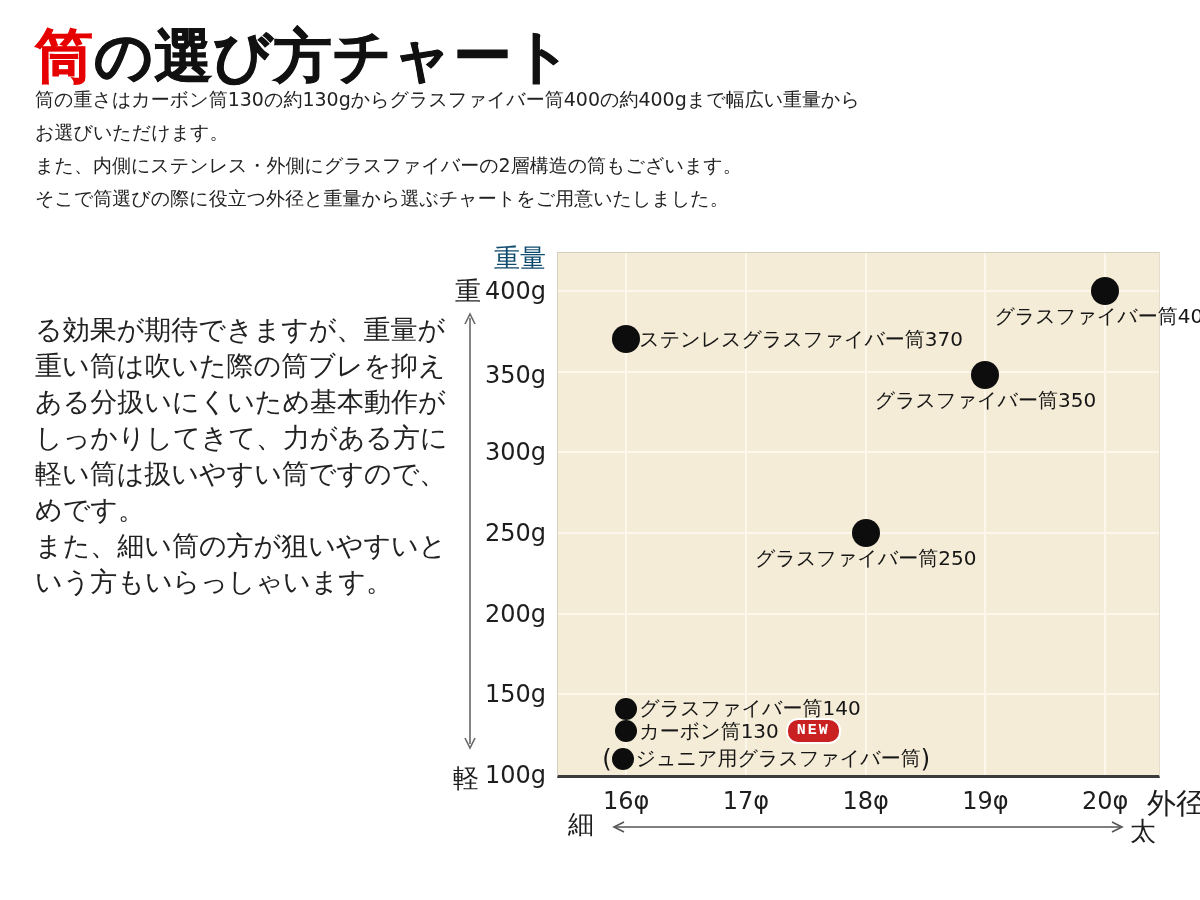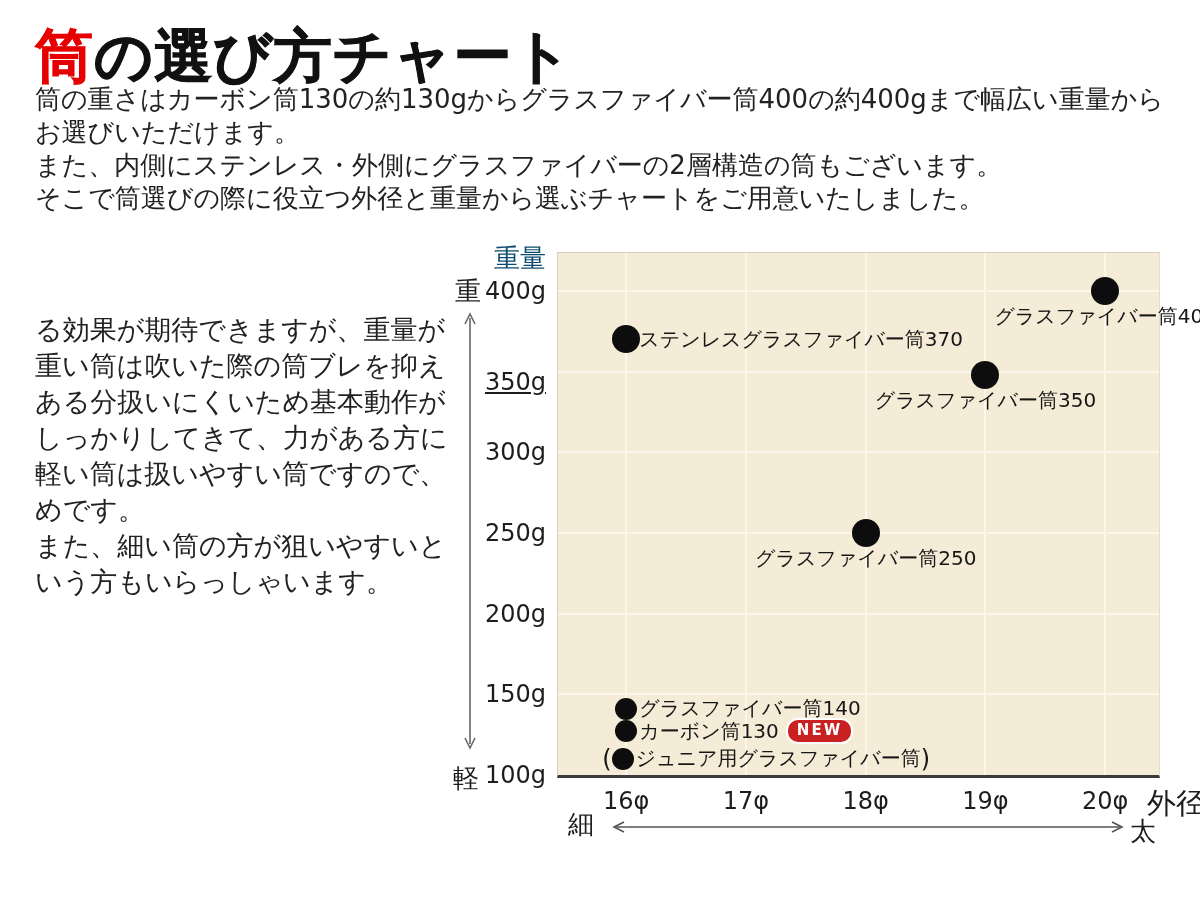--- a/index.html
+++ b/index.html
@@ -7,21 +7,21 @@
     position:relative;width:1200px;height:900px;background:#ffffff;overflow:hidden;
     font-family:"DejaVu Sans","Liberation Sans",sans-serif;color:#1c1c1c;
   }
   
   #title{
     position:absolute;left:35px;top:18px;font-size:58px;font-weight:bold;
     letter-spacing:1px;color:#111;white-space:nowrap;-webkit-text-stroke:0.8px currentColor;
   }
   #title .accent{color:#e60000;-webkit-text-stroke:0.8px #e60000;}
   #intro{
-    position:absolute;left:35px;top:83px;font-size:26px;line-height:33px;
+    position:absolute;left:35px;top:83px;font-size:19px;line-height:33px;
     color:#222;white-space:nowrap;
   }
   #left-text{
     position:absolute;left:35px;top:312px;font-size:27px;line-height:36px;
     color:#222;white-space:nowrap;
   }
   
   #plot{
     position:absolute;left:557px;top:252px;width:601px;height:522px;
     background:#f5ecd7;
@@ -37,21 +37,21 @@
   .pt-label.below{transform:translateX(-50%);}
   .inline-row{
     position:absolute;display:flex;align-items:center;white-space:nowrap;z-index:4;height:26px;
   }
   .inline-row .mini-dot{width:22px;height:22px;border-radius:50%;background:#0d0d0d;flex:0 0 auto;}
   .inline-row .lbl{font-size:20px;color:#161616;margin-left:2px;}
   .inline-row .paren{font-size:24px;color:#161616;line-height:22px;}
   .badge{
     display:inline-block;margin-left:7px;background:#c92121;color:#fff;
     font-size:15px;font-weight:bold;letter-spacing:2px;line-height:1;
-    padding:3px 9px 4px 9px;border-radius:12px;border:2px solid #fff;
+    padding:3px 9px 4px 9px;border-radius:12px;border:2px solid #fff;font-family:Liberation Mono, monospace;
   }
   .y-tick{
     position:absolute;left:-112px;width:100px;text-align:right;
     font-size:24px;color:#1d1d1d;line-height:28px;
   }
   .x-tick{
     position:absolute;transform:translateX(-50%);font-size:24px;color:#1d1d1d;
     white-space:nowrap;line-height:26px;text-align:right;
   }
   #y-axis-title{
@@ -121,21 +121,21 @@
       <div class="grid-v" style="left: 306.683px;"></div>
       <div class="grid-v" style="left: 426.404px;"></div>
       <div class="grid-v" style="left: 546.125px;"></div>
       <div class="grid-h" style="top: 36.9196px;"></div>
       <div class="grid-h" style="top: 117.6px;"></div>
       <div class="grid-h" style="top: 198.28px;"></div>
       <div class="grid-h" style="top: 278.96px;"></div>
       <div class="grid-h" style="top: 359.64px;"></div>
       <div class="grid-h" style="top: 440.32px;"></div>
       <div class="y-tick" style="top: 23.9196px;">400g</div>
-      <div class="y-tick" style="top: 115px; text-decoration: underline;">350g</div>
+      <div class="y-tick" style="top: 108px;">350g</div>
       <div class="y-tick" style="top: 185.28px;">300g</div>
       <div class="y-tick" style="top: 265.96px;">250g</div>
       <div class="y-tick" style="top: 346.64px;">200g</div>
       <div class="y-tick" style="top: 427.32px;">150g</div>
       <div class="y-tick" style="top: 508px;">100g</div>
       <div class="x-tick" style="left: 68.241px; top: 535px;">16φ</div>
       <div class="x-tick" style="left: 187.962px; top: 535px;">17φ</div>
       <div class="x-tick" style="left: 307.683px; top: 535px;">18φ</div>
       <div class="x-tick" style="left: 427.404px; top: 535px;">19φ</div>
       <div class="x-tick" style="left: 547.125px; top: 535px;">20φ</div>

